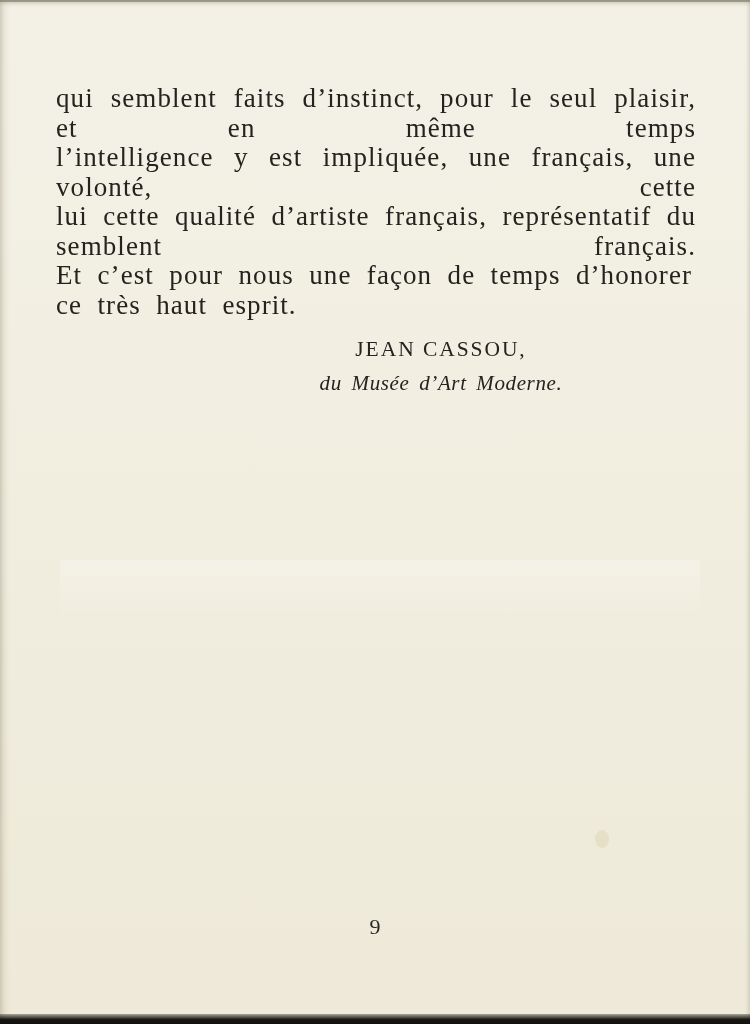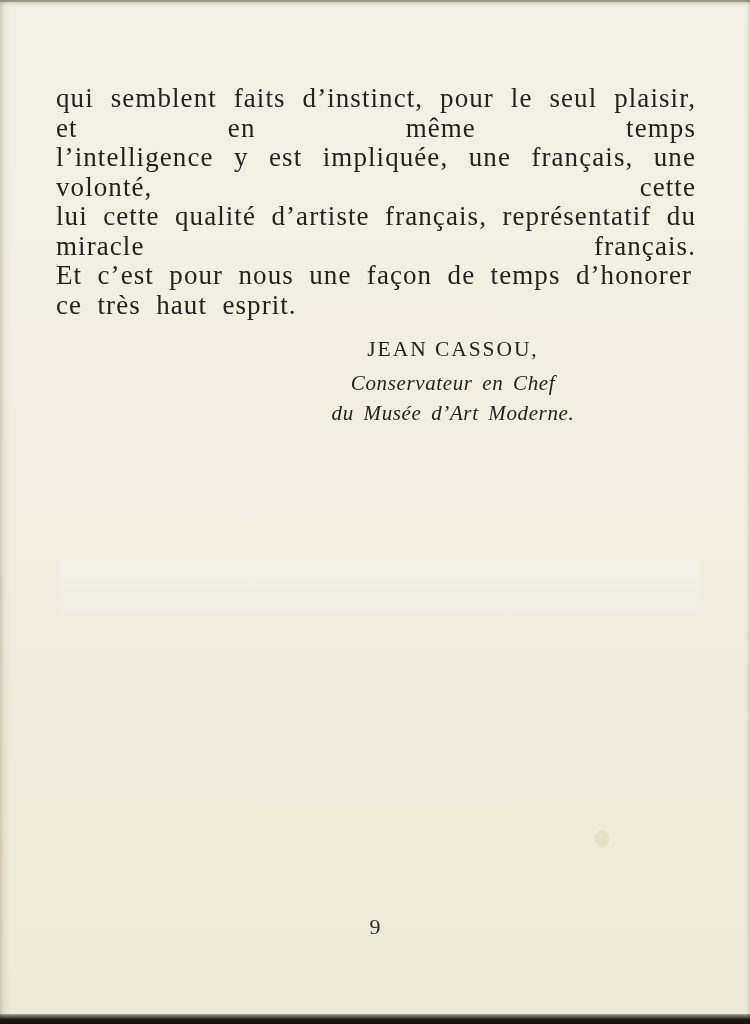--- a/index.html
+++ b/index.html
@@ -57,21 +57,21 @@
     text-align-last: justify;
     white-space: normal;
   }
   .line.last {
     text-align: left;
     text-align-last: left;
   }
   .signature-block {
     position: absolute;
     top: 334px;
-    left: 16px;
+    left: 4px;
     width: 654px;
     display: flex;
     padding-left: 45px;
   }
   .signature-inner {
     margin-left: auto;
     margin-right: 102px;
     width: 320px;
     text-align: center;
   }
@@ -121,28 +121,27 @@
 </head>
 <body>
 
 <div class="scan-page">
 
   <div class="top-edge"></div>
 
   <div class="text-block">
     <div class="line">qui semblent faits d’instinct, pour le seul plaisir, et en même temps</div>
     <div class="line">l’intelligence y est impliquée, une français, une volonté, cette</div>
-    <div class="line">lui cette qualité d’artiste français, représentatif du miracle français.</div>
+    <div class="line">lui cette qualité d’artiste français, représentatif du semblent français.</div>
     <div class="line last">Et c’est pour nous une façon de temps d’honorer ce très haut esprit.</div>
   </div>
 
   <div class="signature-block">
     <div class="signature-inner">
       <div class="signature-name">JEAN CASSOU,</div>
-      <div class="signature-role">Conservateur en Chef</div>
       <div class="signature-role">du Musée d’Art Moderne.</div>
     </div>
   </div>
 
   <div class="stain-1"></div>
   <div class="stain-2"></div>
 
   <div class="page-number">9</div>
 
   <div class="bottom-edge"></div>

